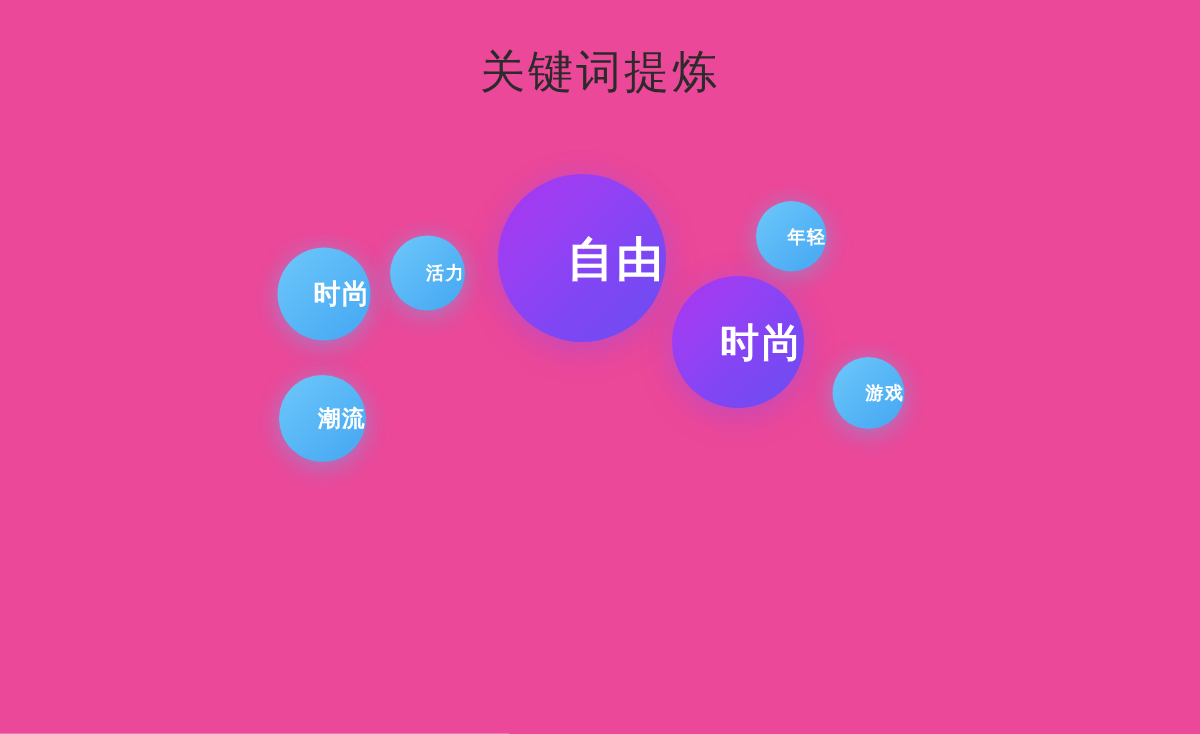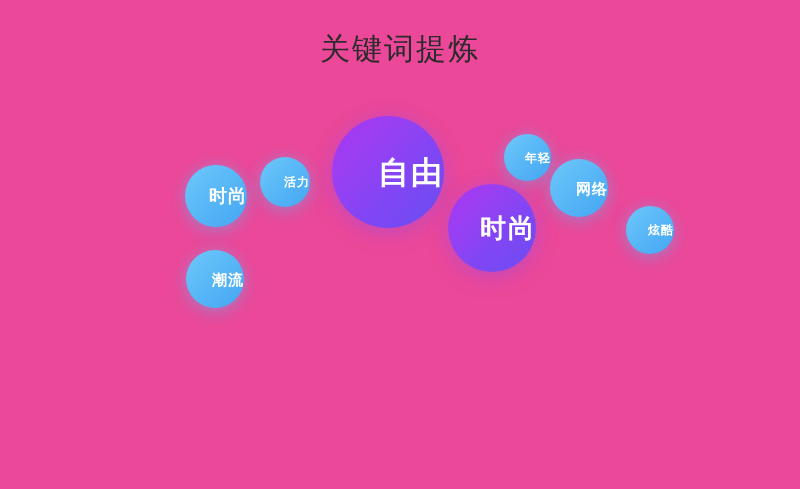--- a/index.html
+++ b/index.html
@@ -108,21 +108,18 @@
       </div>
       <div class="bubble purple xl" style="left: 332px; top: 116px; width: 112px; height: 112px;">
         <span class="bubble-label">自由</span>
       </div>
       <div class="bubble purple lg" style="left: 448px; top: 184px; width: 88px; height: 88px;">
         <span class="bubble-label">时尚</span>
       </div>
       <div class="bubble blue xs" style="left: 504px; top: 134px; width: 47px; height: 47px;">
         <span class="bubble-label">年轻</span>
       </div>
-      <div class="bubble blue sm" style="left: 550px; top: 159px; width: 58px; height: 58px;">
-        <span class="bubble-label">网络</span>
-      </div>
-      <div class="bubble blue xs" style="left: 626px; top: 206px; width: 48px; height: 48px;">
-        <span class="bubble-label">炫酷</span>
+      <div class="bubble blue xs" style="left: 555px; top: 238px; width: 48px; height: 48px;">
+        <span class="bubble-label">游戏</span>
       </div>
     </div>
 
 </div>
 
 </body></html>

